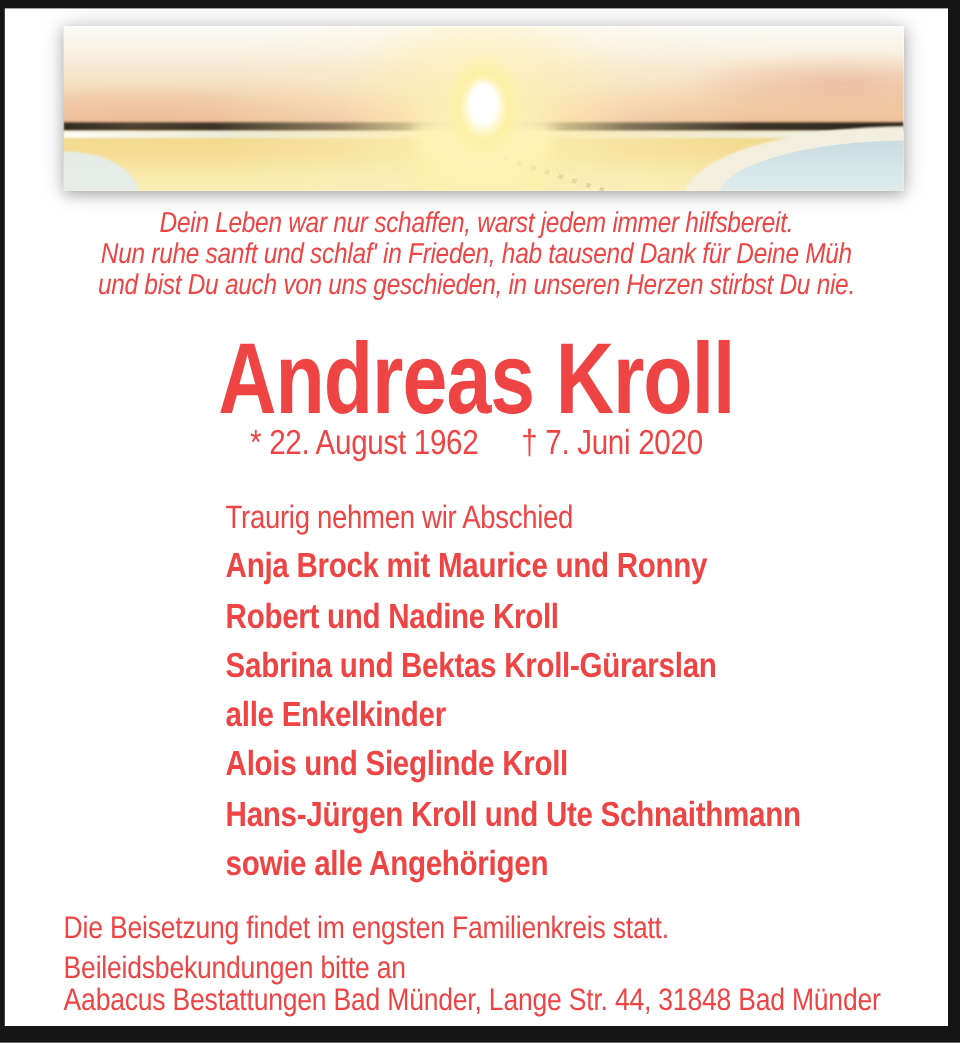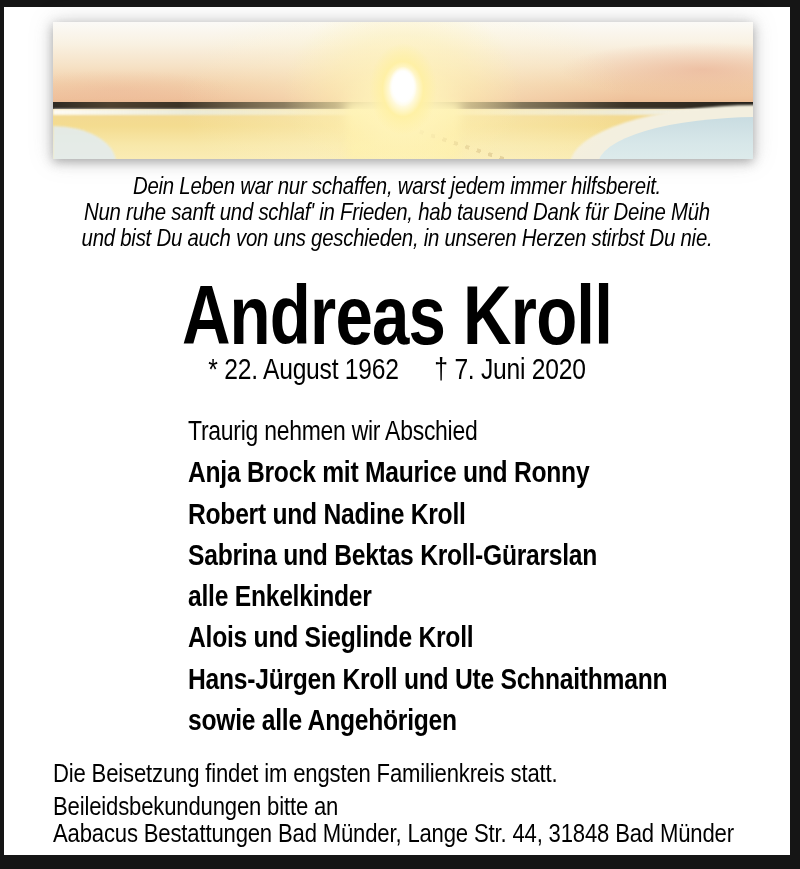--- a/index.html
+++ b/index.html
@@ -1,18 +1,18 @@
 <!DOCTYPE html>
 <html lang="de"><head>
 <meta charset="utf-8">
 <style>
   html,body{margin:0;padding:0;background:#e9e9e9;}
   .page{
     position:relative;width:800px;height:869px;background:#151515;
-    font-family:"Liberation Sans",sans-serif;color:#000000;overflow:hidden;
+    font-family:"Liberation Sans",sans-serif;color:#ef4444;overflow:hidden;
   }
   .paper{
     position:absolute;left:4px;top:7px;width:786px;height:848px;background:#ffffff;
   }
 
   
   .photo{
     position:absolute;left:49px;top:15px;width:700px;height:137px;overflow:hidden;
     background:linear-gradient(180deg,
       #fbfaf7 0%,#f9f1e2 16%,#f6e2c6 32%,#f2cfa9 46%,#efc29c 56%,#e9bb93 59%,

